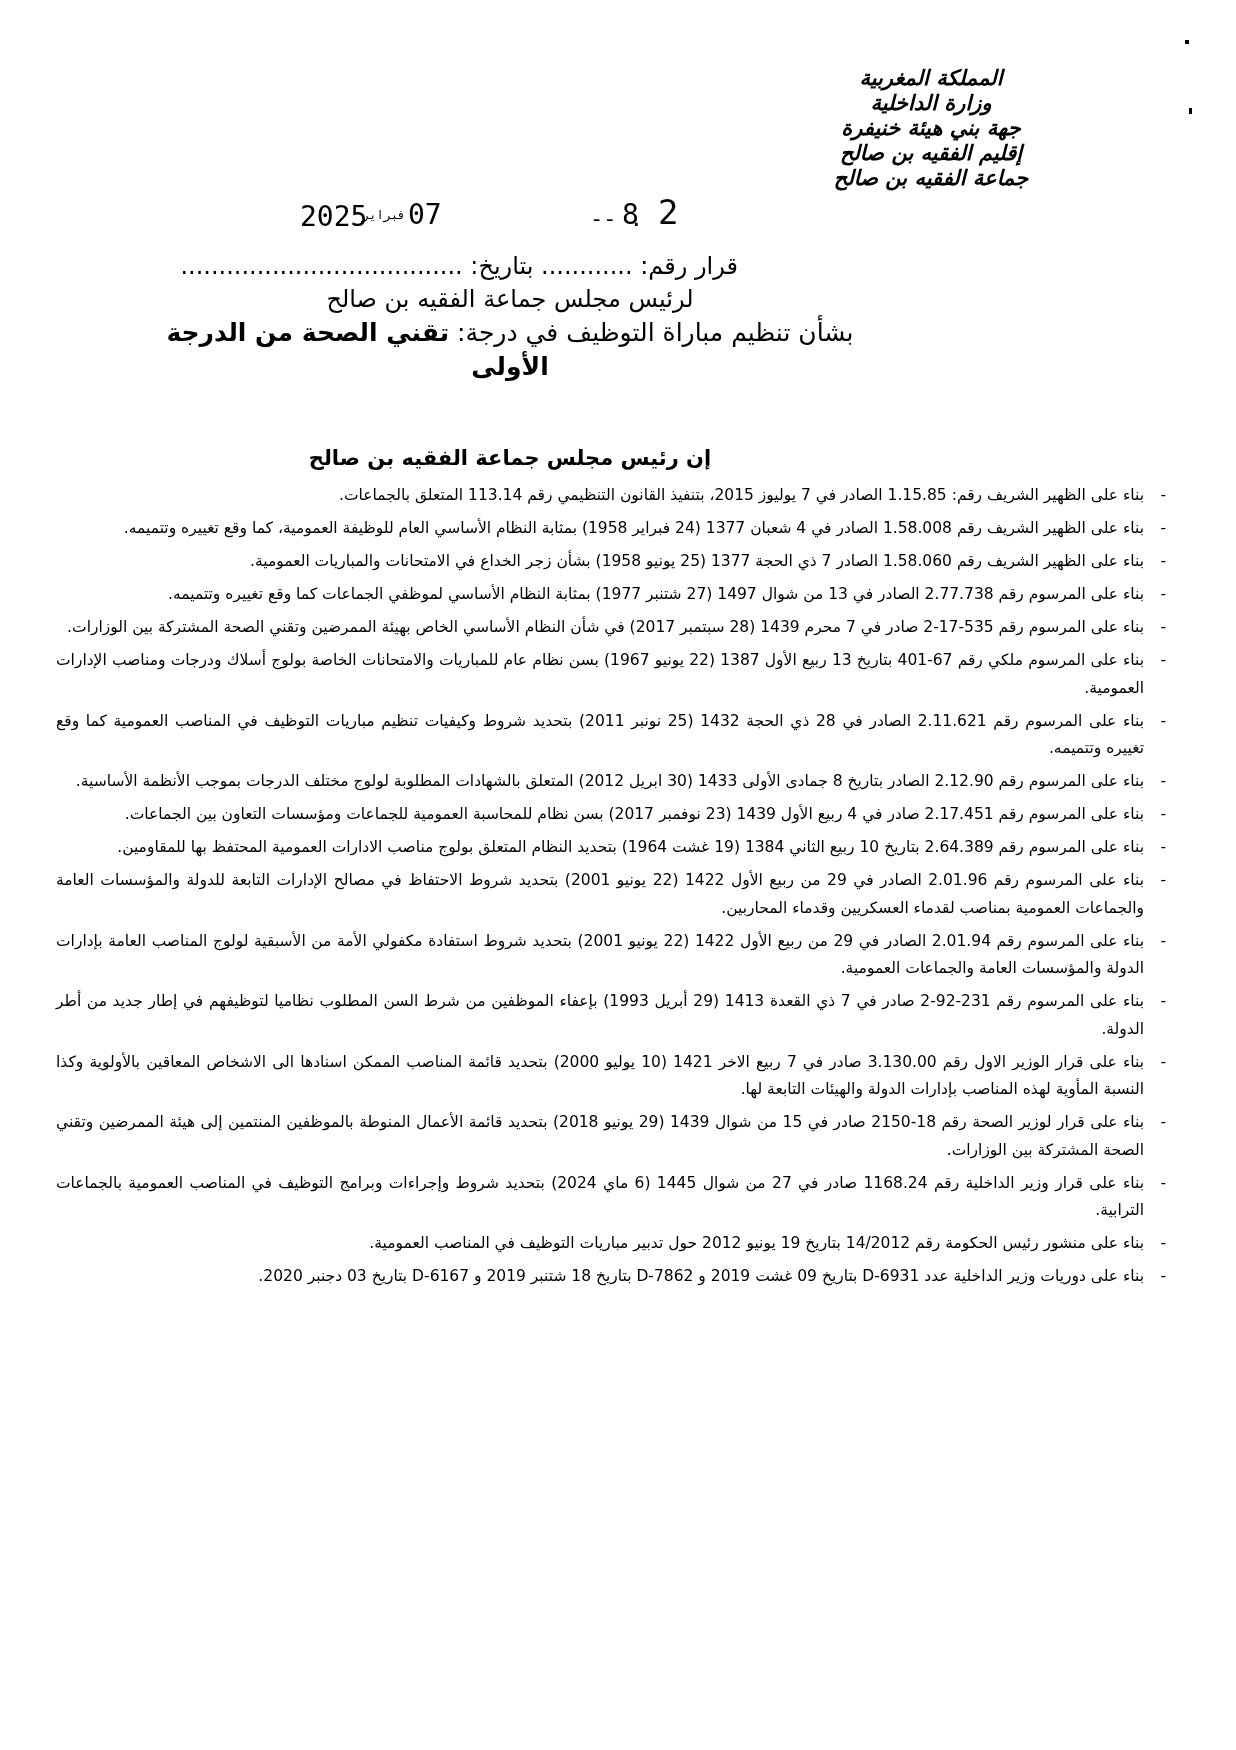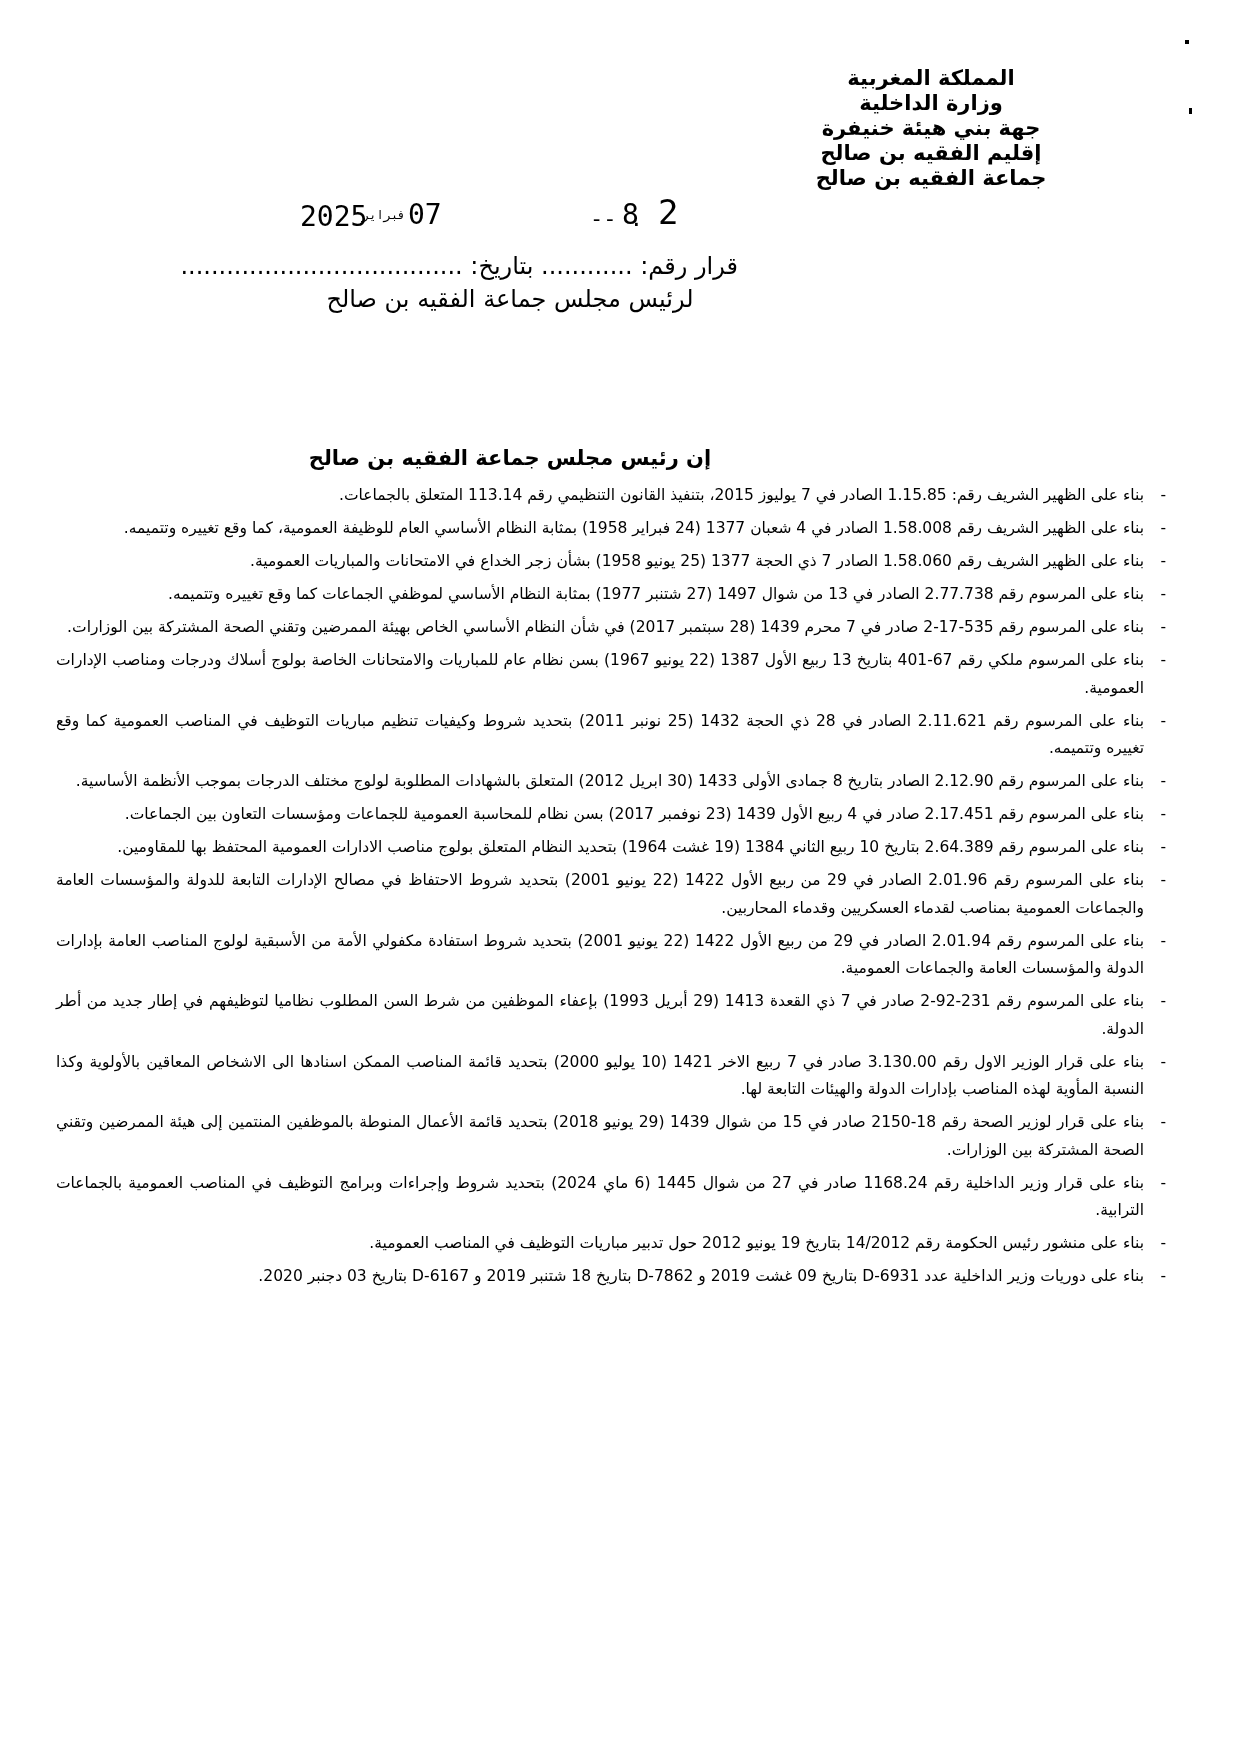--- a/index.html
+++ b/index.html
@@ -2,21 +2,21 @@
 <html lang="ar" dir="rtl"><head>
   <meta charset="utf-8">
   <style>
     html, body { margin: 0; padding: 0; background: #ffffff; }
     body { width: 1236px; height: 1750px; position: relative; overflow: hidden; color: #000; font-family: "DejaVu Sans", sans-serif; }
     .mark { position: absolute; width: 4px; height: 4px; background: #000; }
     .mark.m1 { left: 1185px; top: 40px; }
     .mark.m2 { left: 1189px; top: 108px; width: 3px; height: 6px; }
 
     .header { position: absolute; right: 155px; top: 66px; width: 300px; text-align: center; font-weight: bold; font-size: 21px; line-height: 25px; }
-    .header div { white-space: nowrap; }
+    .header div { white-space: nowrap; font-style: italic; }
 
     .handwritten { position: absolute; top: 198px; left: 300px; width: 420px; height: 50px; font-family: "DejaVu Sans Mono", monospace; direction: ltr; }
     .hw-num { position: absolute; left: 358px; top: -6px; font-size: 34px; }
     .hw-dash { position: absolute; left: 290px; top: 8px; font-size: 22px; }
     .hw-day { position: absolute; left: 108px; top: 0; font-size: 28px; }
     .hw-month { position: absolute; left: 62px; top: 10px; font-size: 12px; direction: rtl; text-align: right; }
     .hw-year { position: absolute; left: 0; top: 2px; font-size: 28px; }
 
     .decision-line { position: absolute; top: 252px; right: 498px; font-size: 24px; white-space: nowrap; }
     .dots { letter-spacing: 1px; }
@@ -58,20 +58,24 @@
 
 <div class="decision-line">
   <span>قرار رقم:</span>
   <span class="dots">............</span>
   <span>بتاريخ:</span>
   <span class="dots">.....................................</span>
 </div>
 
 <div class="title-block">
   <div class="t1">لرئيس مجلس جماعة الفقيه بن صالح</div>
+  <div class="t2">
+    <span>بشأن تنظيم مباراة التوظيف في درجة:</span>
+    <span class="bold">تقني الصحة من الدرجة الأولى</span>
+  </div>
 </div>
 
 <div class="preamble">إن رئيس مجلس جماعة الفقيه بن صالح</div>
 
 <div class="recitals" id="recitals">
     <div class="recital">
       <span class="dash">-</span>
       <span class="txt">بناء على الظهير الشريف رقم: 1.15.85 الصادر في 7 يوليوز 2015، بتنفيذ القانون التنظيمي رقم 113.14 المتعلق بالجماعات.</span>
     </div>
     <div class="recital">

